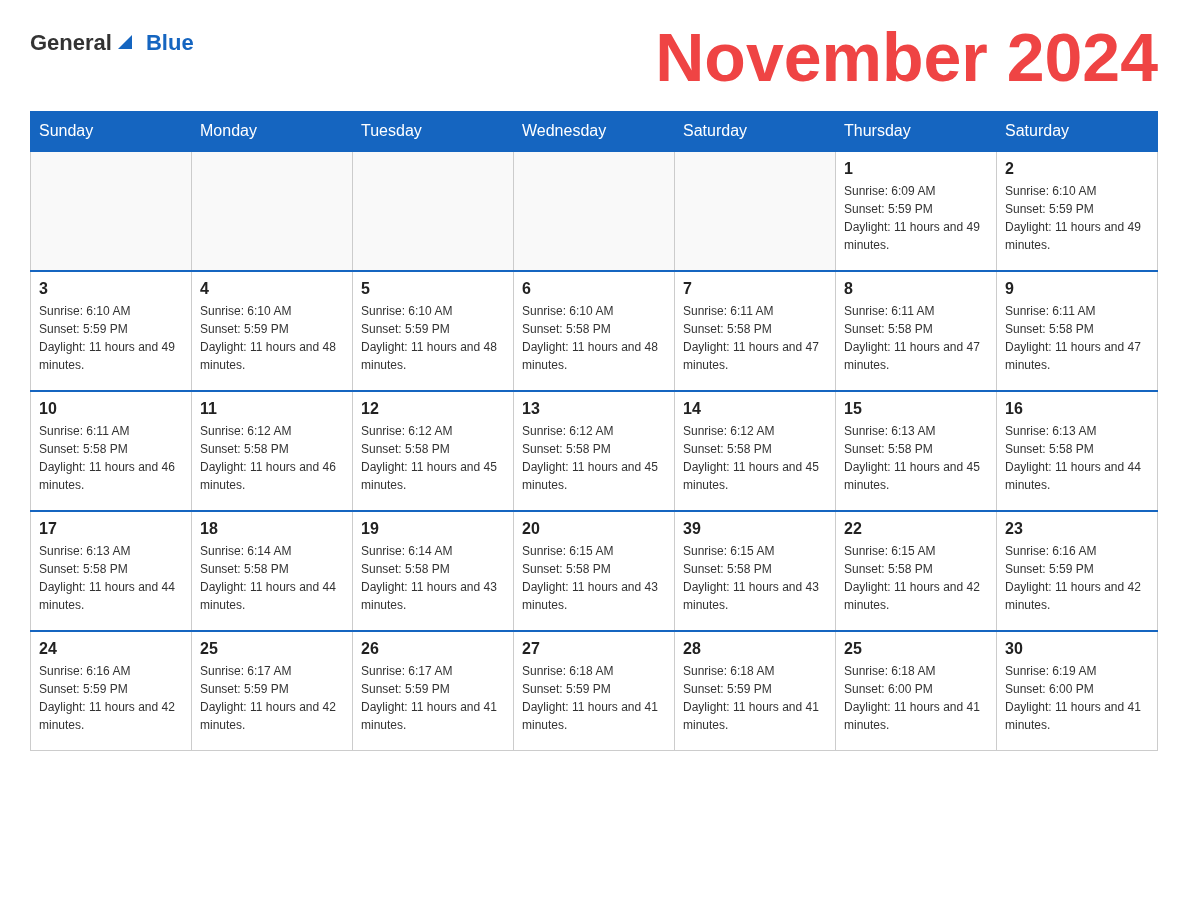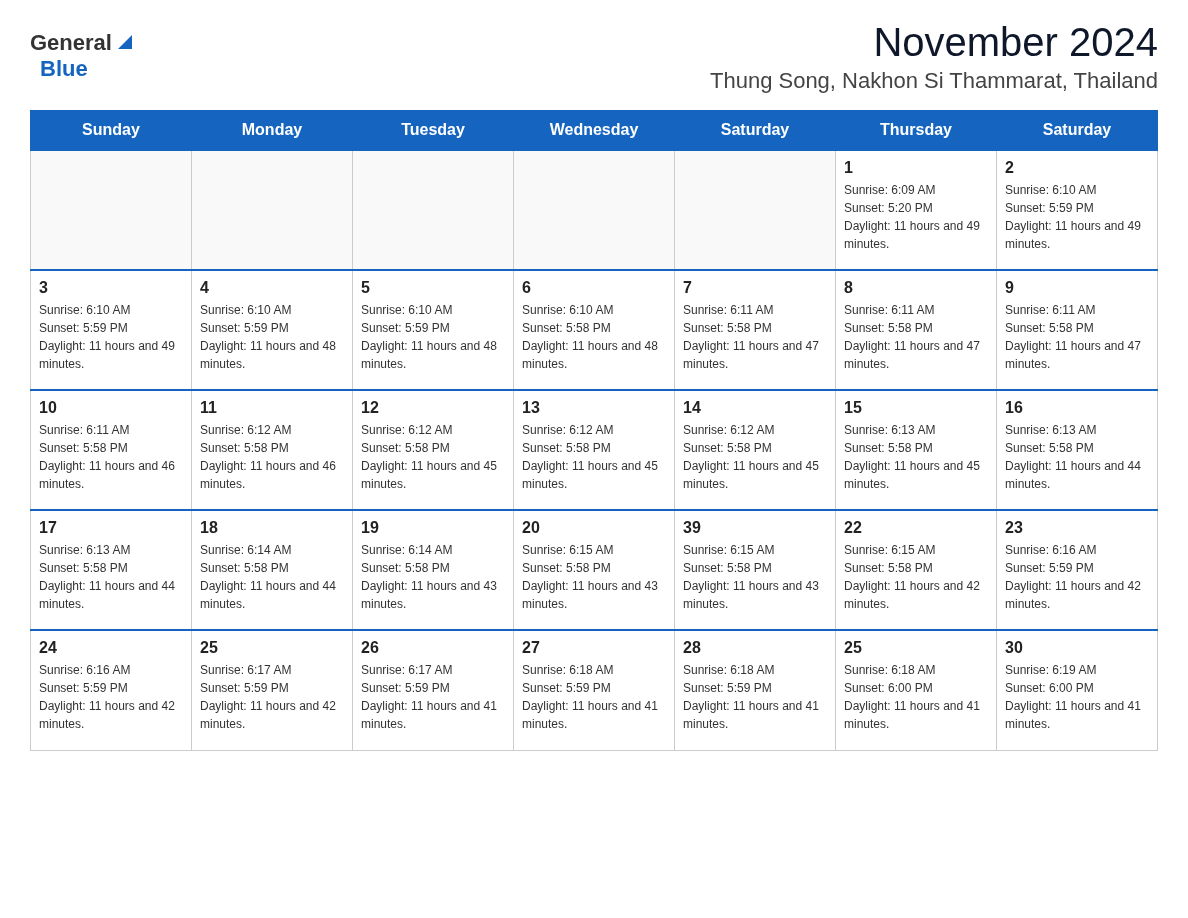--- a/index.html
+++ b/index.html
@@ -21,58 +21,58 @@
       align-items: center;
       padding-top: 10px;
     }
     .logo-text-general {
       font-size: 22px;
       font-weight: bold;
       color: #333;
     }
     .logo-block {
       display: flex;
-      flex-direction: column;
+      flex-direction: row;
     }
     .logo-line1 {
       display: flex;
       align-items: center;
     }
     .logo-line2 {
       color: #1565c0;
       font-size: 22px;
       font-weight: bold;
       margin-left: 10px;
     }
     .title-area {
       text-align: right;
     }
     .month-title {
-      font-size: 40px;
-      font-weight: normal;
-      color: #0f172a;
+      font-size: 68px;
+      font-weight: bold;
+      color: #ef4444;
       line-height: 1.1;
     }
     .location-title {
       font-size: 22px;
       color: #444;
       margin-top: 4px;
     }
     table {
       width: 100%;
       border-collapse: collapse;
       table-layout: fixed;
     }
     thead tr th {
       background-color: #1565c0;
       color: #fff;
       font-size: 16px;
-      font-weight: bold;
+      font-weight: normal;
       padding: 10px 8px;
-      text-align: center;
+      text-align: left;
       border: 1px solid #1565c0;
     }
     tbody tr td {
       vertical-align: top;
       padding: 8px 8px;
       border-top: 2px solid #1565c0;
       border-left: 1px solid #ccc;
       border-right: 1px solid #ccc;
       border-bottom: 1px solid #ccc;
       background: #fff;
@@ -107,21 +107,20 @@
         <span class="logo-text-general">General</span>
         <svg width="22" height="22" viewBox="0 0 22 22" style="margin-left:2px;margin-top:-2px;">
           <polygon points="4,18 18,18 18,4" fill="#1565c0"></polygon>
         </svg>
       </div>
       <div class="logo-line2">Blue</div>
     </div>
   </div>
   <div class="title-area">
     <div class="month-title">November 2024</div>
-    <div class="location-title">Thung Song, Nakhon Si Thammarat, Thailand</div>
   </div>
 </div>
 
 <table>
   <thead>
     <tr>
     <th>Sunday</th>
         <th>Monday</th>
         <th>Tuesday</th>
         <th>Wednesday</th>
@@ -133,21 +132,21 @@
   <tbody id="calendar-body">
   <tr>
         <td class="empty-cell"></td>
         <td class="empty-cell"></td>
         <td class="empty-cell"></td>
         <td class="empty-cell"></td>
         <td class="empty-cell"></td>
         <td>
           <div class="day-number">1</div>
           <div class="day-info" style="white-space: pre-line;">Sunrise: 6:09 AM
-Sunset: 5:20 PM
+Sunset: 5:59 PM
 Daylight: 11 hours and 49 minutes.</div>
         </td>
         <td>
           <div class="day-number">2</div>
           <div class="day-info" style="white-space: pre-line;">Sunrise: 6:10 AM
 Sunset: 5:59 PM
 Daylight: 11 hours and 49 minutes.</div>
         </td>
       </tr>
       <tr>

